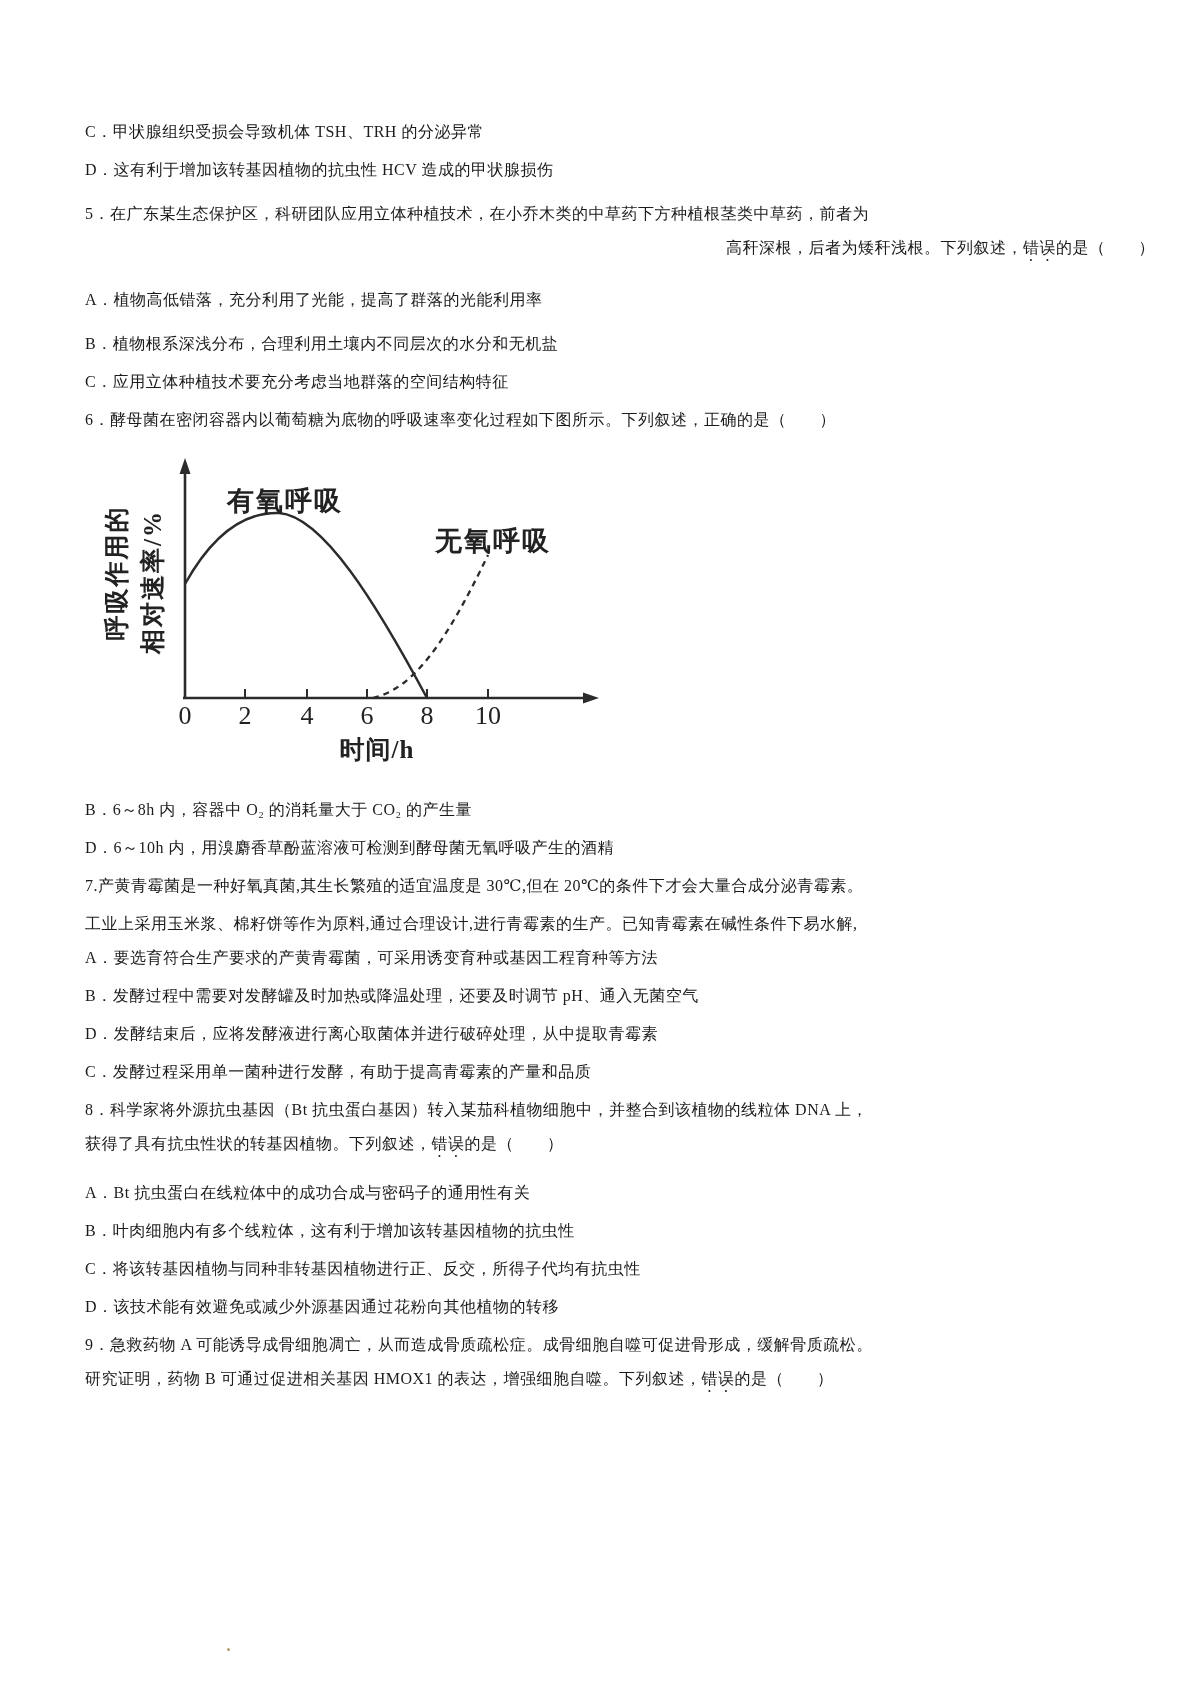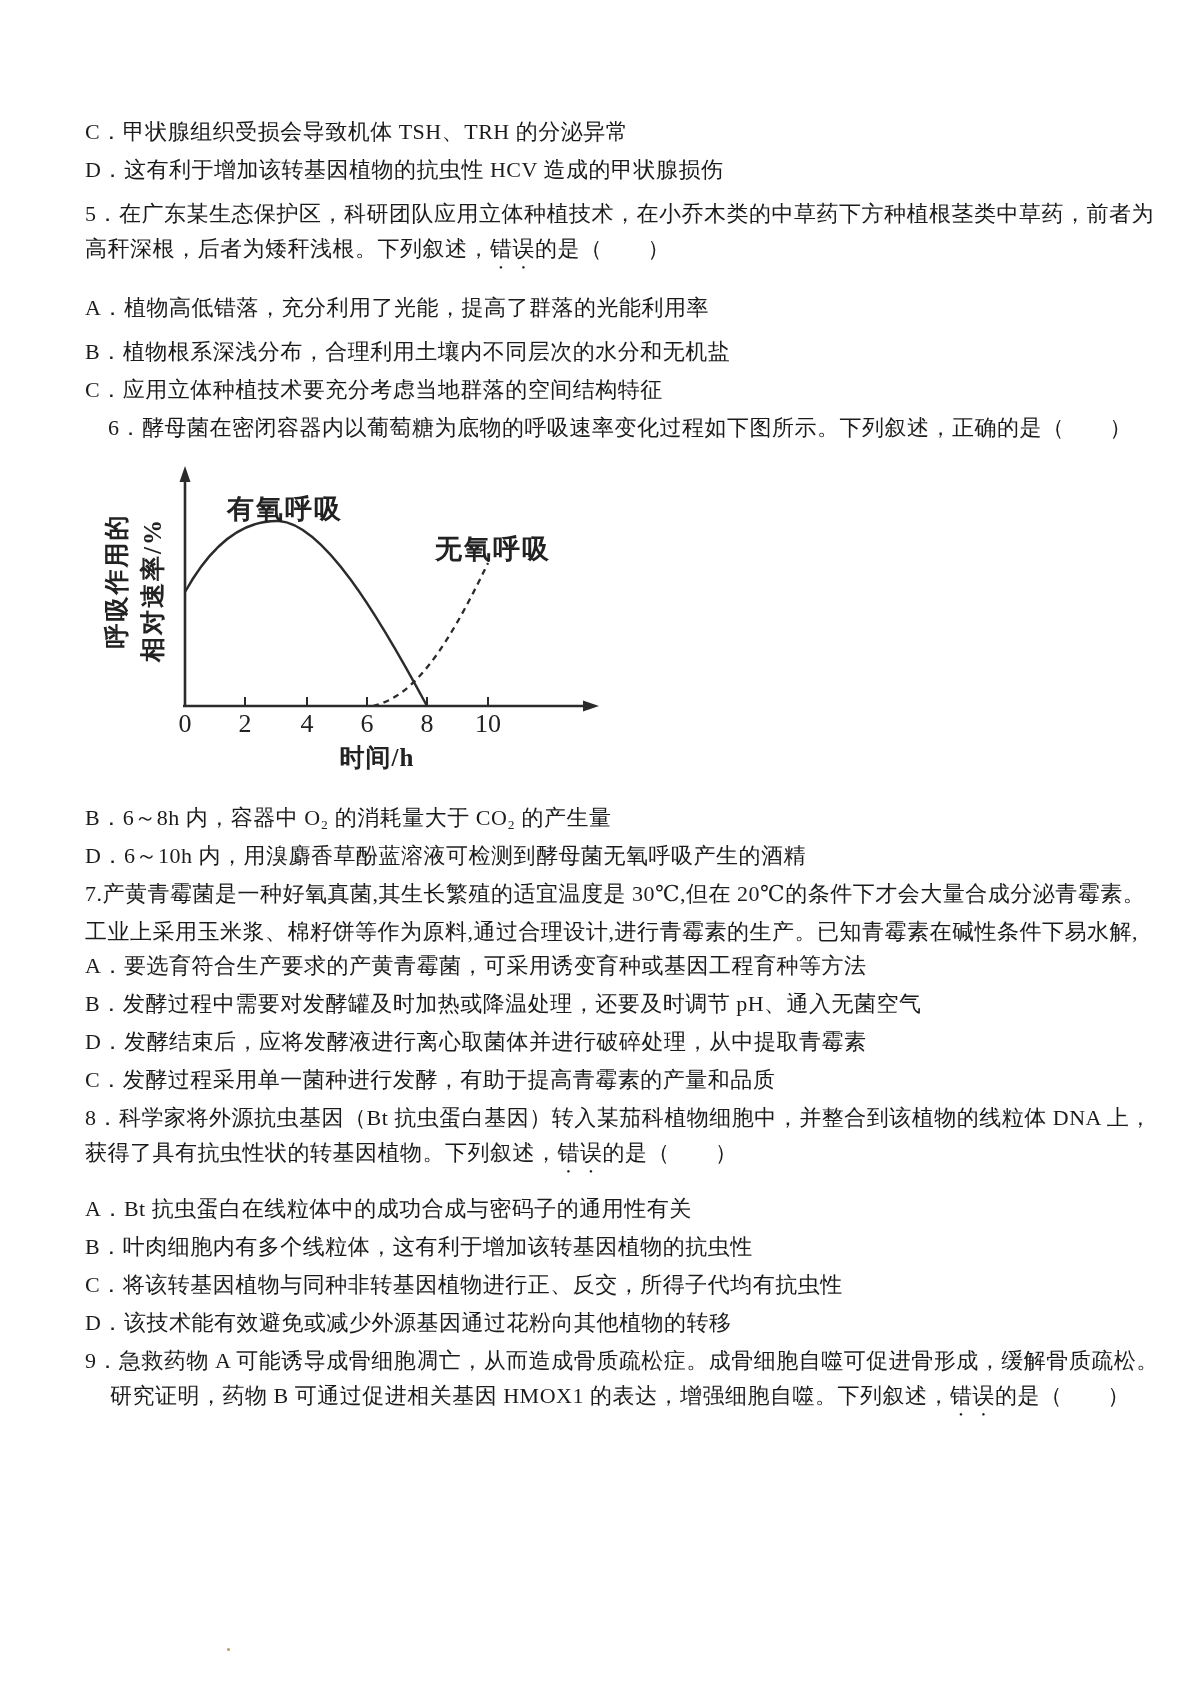--- a/index.html
+++ b/index.html
@@ -3,27 +3,27 @@
 <meta charset="utf-8">
 <style>
   html,body{margin:0;padding:0;}
   body{
     width:1200px;height:1698px;position:relative;overflow:hidden;
     background:#ffffff;color:#1b1b1b;
     font-family:"Liberation Serif","DejaVu Serif",serif;
   }
   .doc{position:absolute;left:85px;top:120px;width:1070px;}
   .line{
-    font-size:22px;line-height:24px;letter-spacing:0.5px;
+    font-size:16px;line-height:24px;letter-spacing:0.5px;
     white-space:nowrap;margin-bottom:14px;
   }
-  .mb-0{margin-bottom:0;text-align:center;}
+  .mb-0{margin-bottom:0;}
   .mb-t{margin-bottom:10px;}
   .mb-l{margin-bottom:20px;}
-  .mb-x{margin-bottom:23px;}
+  .mb-x{margin-bottom:23px;text-align:right;}
   .emph{
     -webkit-text-emphasis:dot;-webkit-text-emphasis-position:under left;
     text-emphasis:dot;text-emphasis-position:under left;
   }
   .chart-wrap{position:relative;height:366px;}
   .chart-wrap svg{position:absolute;left:0;top:8px;}
   svg text{font-family:"Liberation Serif","DejaVu Serif",serif;fill:#222222;}
   .tick-label{font-size:26px;}
   .axis-label{font-size:25px;font-weight:bold;letter-spacing:1px;}
   .curve-label{font-size:27px;font-weight:bold;letter-spacing:2px;}

